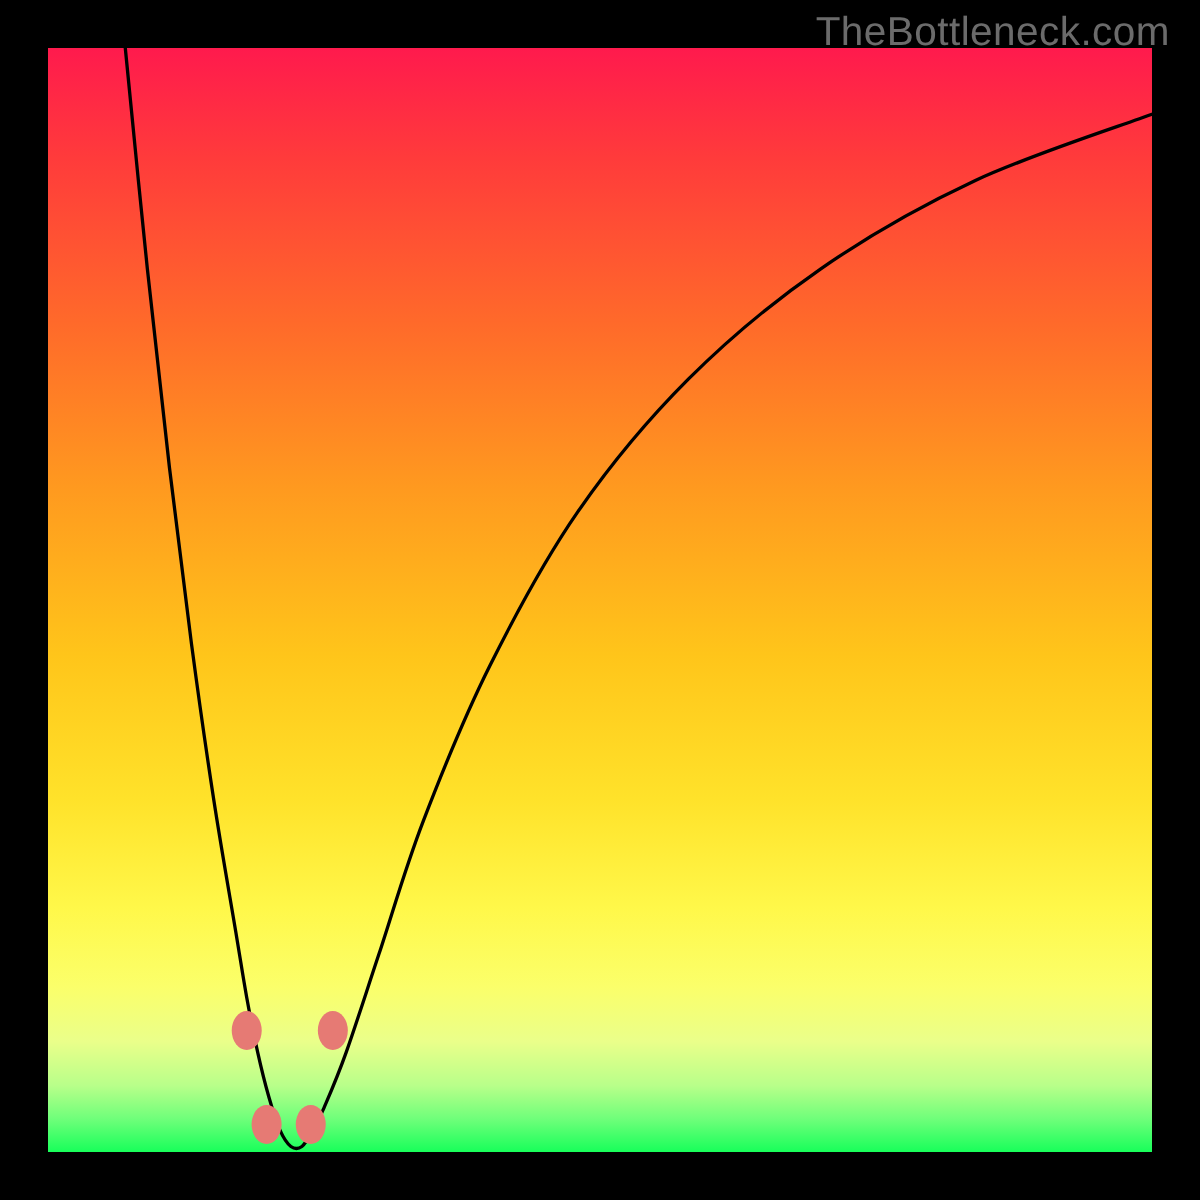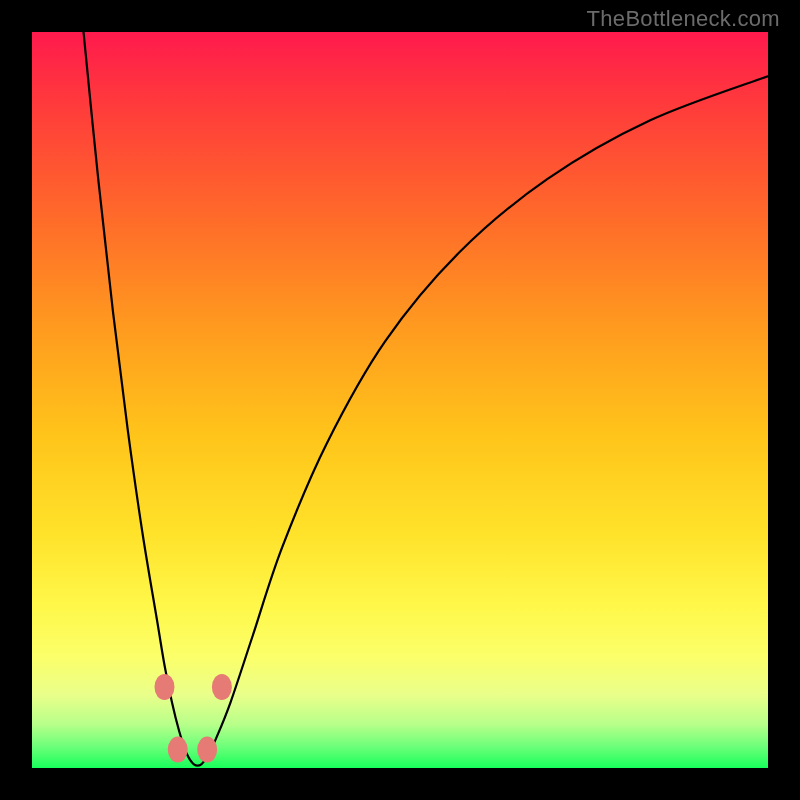--- a/index.html
+++ b/index.html
@@ -37,21 +37,21 @@
       #b8ff8a 94%,
       #6fff7a 97%,
       #18ff5a 100%
     );
   }
   .watermark {
     position: absolute;
     top: 6px;
     right: 20px;
     color: #6b6b6b;
-    font-size: 22px;
+    font-size: 27px;
     letter-spacing: 0.3px;
     user-select: none;
   }
   svg.curve {
     position: absolute;
     left: 0;
     top: 0;
     width: 736px;
     height: 736px;
     overflow: visible;

